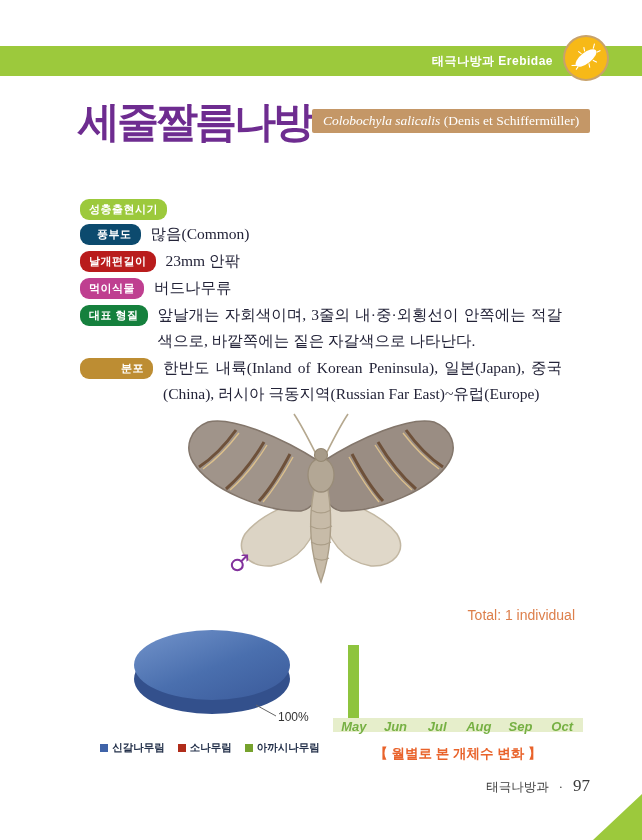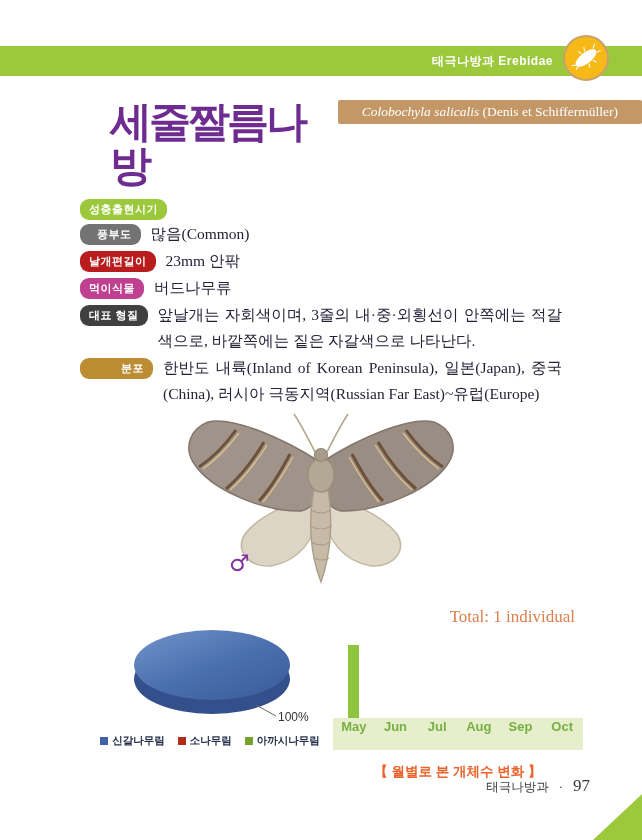--- a/index.html
+++ b/index.html
@@ -14,68 +14,68 @@
     position:absolute; right:89px; top:0; line-height:30px;
     font-family:"Liberation Sans", sans-serif; font-weight:bold; font-size:12px; color:#ffffff;
     letter-spacing:.5px;
   }
   .moth-coin{
     position:absolute; top:35px; right:33px; width:46px; height:46px; border-radius:50%;
     background:#f7b917; border:2px solid #c8a26b; box-sizing:border-box;
     display:flex; align-items:center; justify-content:center;
   }
   
-  .title-row{position:absolute; left:78px; top:100px; display:flex; align-items:flex-start; gap:12px;margin-left:32px;}
+  .title-row{position:absolute; left:78px; top:100px; display:flex; align-items:center; gap:0;}
   .title{
     font-family:"Liberation Sans", sans-serif; font-weight:bold; font-size:42px; line-height:1.05;
     color:#6e2c90; letter-spacing:-3px; margin:0;
   }
   .species-badge{
     margin-bottom:3px; background:#c49767; color:#ffffff; border-radius:2px;
-    padding:4px 24px; font-style:italic; font-size:13.5px; white-space:nowrap;
+    padding:4px 11px; font-style:italic; font-size:13.5px; white-space:nowrap;
   }
   .species-badge .auth{font-style:normal;}
   
   .info{position:absolute; left:80px; top:196px; width:482px;}
   .info-row{display:flex; align-items:flex-start; margin-bottom:1px;}
   .chip{
     flex:none; font-family:"Liberation Sans", sans-serif; font-weight:bold; font-size:11px;
     color:#ffffff; border-radius:9px; padding:3px 9px; margin-right:10px; margin-top:3px;
     letter-spacing:.5px; white-space:nowrap;
   }
   .info-text{font-size:15.5px; line-height:26px; text-align:justify;}
   
   .specimen{position:absolute; left:168px; top:398px; width:310px; height:208px;}
   .sex-mark{
     position:absolute; left:229px; top:550px; font-size:23px; font-weight:bold; color:#82319c;
     font-family:"DejaVu Sans", sans-serif;
   }
   
   .total-label{
     position:absolute; top:607px; right:67px;
-    font-family:Liberation Serif, serif; font-size:17px; color:#dd7f4b;
+    font-family:Liberation Sans, sans-serif; font-size:14px; color:#dd7f4b;
   }
   .pie-block{position:absolute; left:100px; top:625px; width:220px; text-align:center;}
   .pie-legend{
-    display:flex; justify-content:center; gap:13px; margin-top:1px;
+    display:flex; justify-content:center; gap:13px; margin-top:8px;
     font-family:"Liberation Sans", sans-serif; font-size:10.5px; font-weight:bold; color:#23304a;
   }
   .legend-item{display:flex; align-items:center; gap:4px; white-space:nowrap;}
   .swatch{width:8px; height:8px; display:inline-block;}
   .caption{
     margin-top:8px; font-family:"Liberation Sans", sans-serif; font-weight:bold;
     font-size:13.5px; color:#e9632b; white-space:nowrap;
   }
   .bar-block{position:absolute; left:333px; top:645px; width:250px; text-align:center;}
   .bar-area{display:flex; height:73px;}
   .bar-cell{flex:1; position:relative;}
   .bar{position:absolute; bottom:0; left:50%; margin-left:-5.5px; width:11px;}
   .month-band{
-    display:flex; height:32px; background:#e6eecb;
-    font-family:"Liberation Sans", sans-serif; font-weight:bold; font-size:13px; color:#76b043;
+    display:flex; height:14px; background:#e6eecb;
+    font-family:"Liberation Sans", sans-serif; font-weight:bold; font-size:13px; color:#76b043;font-style:italic;
   }
   .month-cell{flex:1; line-height:18px; text-align:center;}
   .bar-block .caption{margin-top:13px;}
   
   .footer{
     position:absolute; top:776px; right:52px; display:flex; align-items:baseline; gap:10px;
     color:#3a3a3a;
   }
   .footer .sect{font-size:12.5px;}
   .footer .pno{font-size:17px;}
@@ -104,33 +104,33 @@
   <div class="title-row">
     <h1 class="title">세줄짤름나방</h1>
     <div class="species-badge"><span>Colobochyla salicalis</span><span class="auth"> (Denis et Schiffermüller)</span></div>
   </div>
 
   <div class="info">
     <div class="info-row">
       <span class="chip" style="background: rgb(156, 201, 60);">성충출현시기</span>
     </div>
     <div class="info-row">
-      <span class="chip" style="background: #737373; padding-left: 17px;">풍부도</span>
+      <span class="chip" style="background: #0c4a6e; padding-left: 17px;">풍부도</span>
       <span class="info-text">많음(Common)</span>
     </div>
     <div class="info-row">
       <span class="chip" style="background: #b91c1c;">날개편길이</span>
       <span class="info-text">23mm 안팎</span>
     </div>
     <div class="info-row">
       <span class="chip" style="background: rgb(191, 63, 144);">먹이식물</span>
       <span class="info-text">버드나무류</span>
     </div>
     <div class="info-row">
-      <span class="chip" style="background: #404040;">대표 형질</span>
+      <span class="chip" style="background: #15803d;">대표 형질</span>
       <span class="info-text">앞날개는 자회색이며, 3줄의 내·중·외횡선이 안쪽에는 적갈색으로, 바깥쪽에는 짙은 자갈색으로 나타난다.</span>
     </div>
     <div class="info-row">
       <span class="chip" style="background: rgb(189, 141, 51); padding-left: 41px;">분포</span>
       <span class="info-text">한반도 내륙(Inland of Korean Peninsula), 일본(Japan), 중국(China), 러시아 극동지역(Russian Far East)~유럽(Europe)</span>
     </div>
   </div>
 
   <div class="specimen">
     <svg width="310" height="208" viewBox="0 0 310 208">

